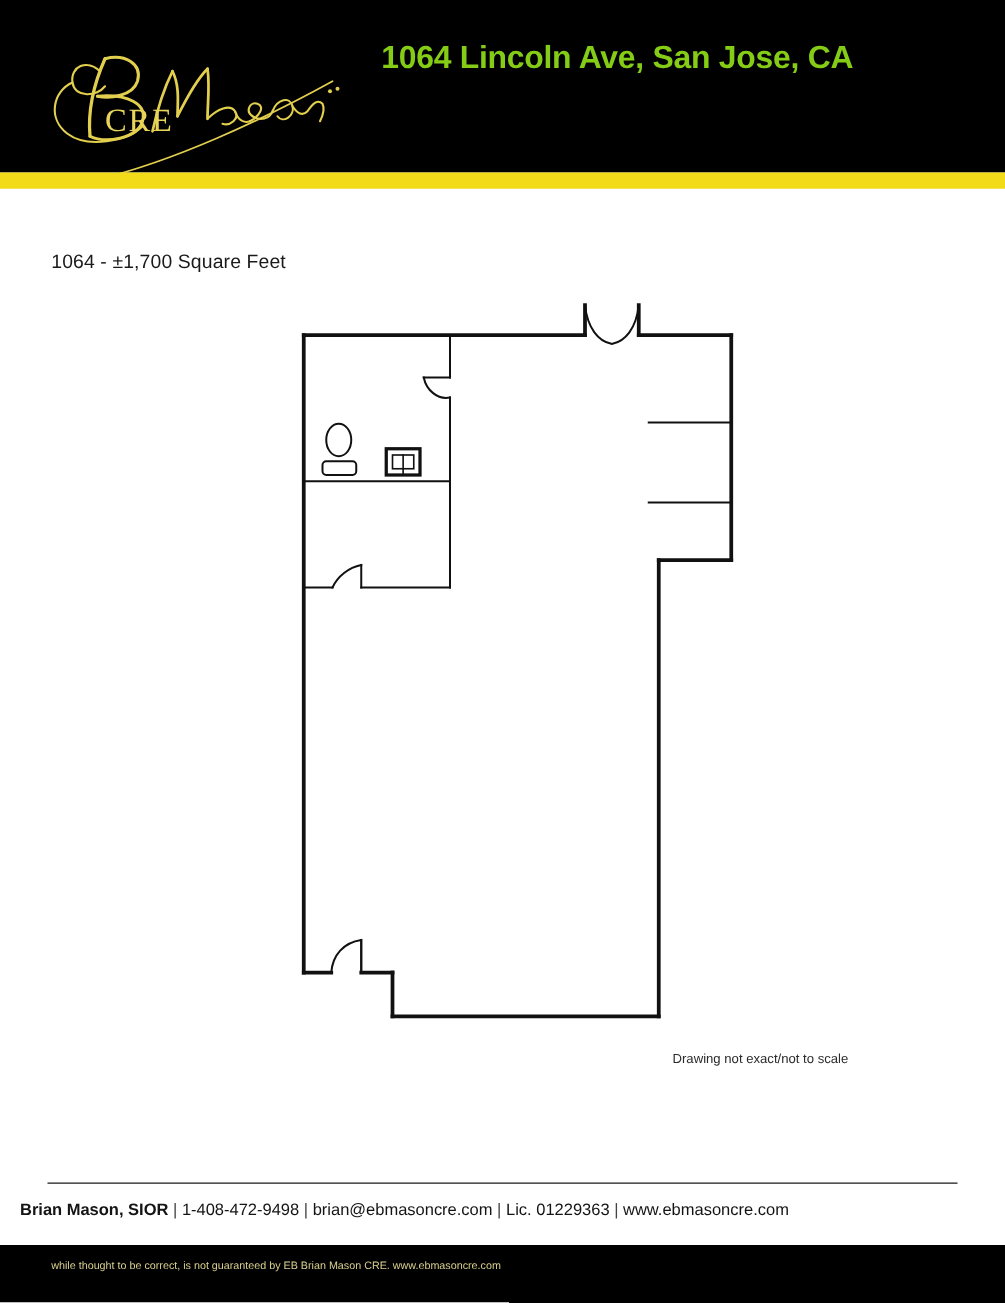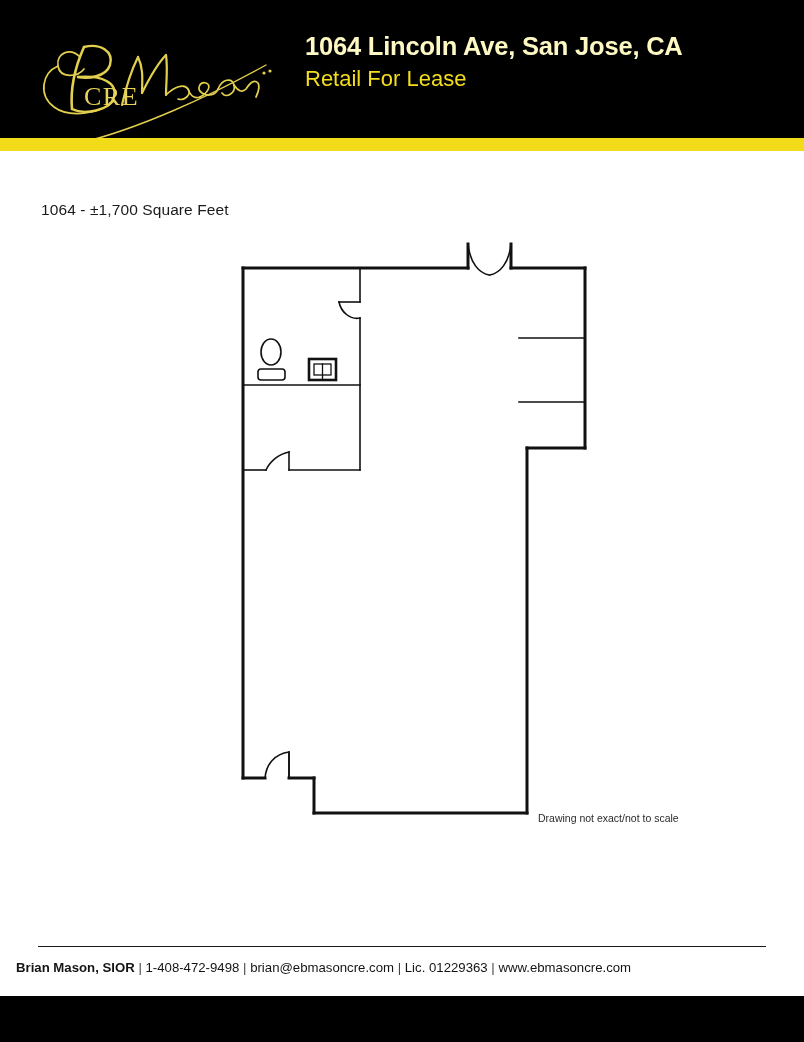--- a/index.html
+++ b/index.html
@@ -28,21 +28,21 @@
     left: 18px; top: 21px;
     width: 260px;
     height: 126px;
   }
   .title-block {
     position: absolute;
     left: 305px;
     top: 31px;
   }
   .title-line1 {
-    color: #fef9c3;
+    color: #84cc16;
     font-size: 25.5px;
     font-weight: bold;
     letter-spacing: -0.2px;
     line-height: 30px;
     white-space: nowrap;
   }
   .title-line2 {
     color: #f3dd1e;
     font-size: 22px;
     font-weight: normal;
@@ -71,21 +71,21 @@
   .plan-area {
     position: absolute;
     left: 0;
     top: 230px;
     width: 804px;
     height: 600px;
   }
   .plan-note {
     position: absolute;
     left: 518px;
-    top: 812px;
+    top: 841px;
     font-size: 10.5px;
     color: #2b2b2b;
     padding-left: 20px;
   }
 
   
   .footer-rule {
     position: absolute;
     left: 38px;
     top: 946px;
@@ -159,21 +159,20 @@
         <circle cx="252" cy="50" r="1.6" fill="#e3cf4e" stroke="none"></circle>
 
         <path d="M62 122 C 120 108, 190 76, 248 44" stroke-width="1.4"></path>
       </g>
       <text x="66" y="84" font-family="Liberation Serif, serif" font-size="26" fill="#e8d45a" letter-spacing="1.5">CRE</text>
     </svg>
   </div>
 
   <div class="title-block">
     <div class="title-line1">1064 Lincoln Ave, San Jose, CA</div>
-    <div class="title-line2">Retail For Lease</div>
   </div>
 </div>
 
 <div class="yellow-bar"></div>
 
 <div class="sheet-label">1064 - ±1,700 Square Feet</div>
 
 <div class="plan-area">
   <svg width="804" height="600" viewBox="0 0 804 600" xmlns="http://www.w3.org/2000/svg">
     <g fill="none" stroke="#111111" stroke-width="3" stroke-linejoin="miter" stroke-linecap="square">
@@ -255,13 +254,14 @@
   <span class="sep">|</span>
   <span>brian@ebmasoncre.com</span>
   <span class="sep">|</span>
   <span>Lic. 01229363</span>
   <span class="sep">|</span>
   <span>www.ebmasoncre.com</span>
 </div>
 
 <div class="legal-band"></div>
 <div class="legal-text">
+  <div>while thought to be correct, is not guaranteed by EB Brian Mason CRE. www.ebmasoncre.com</div>
 </div>
 
 </body></html>

